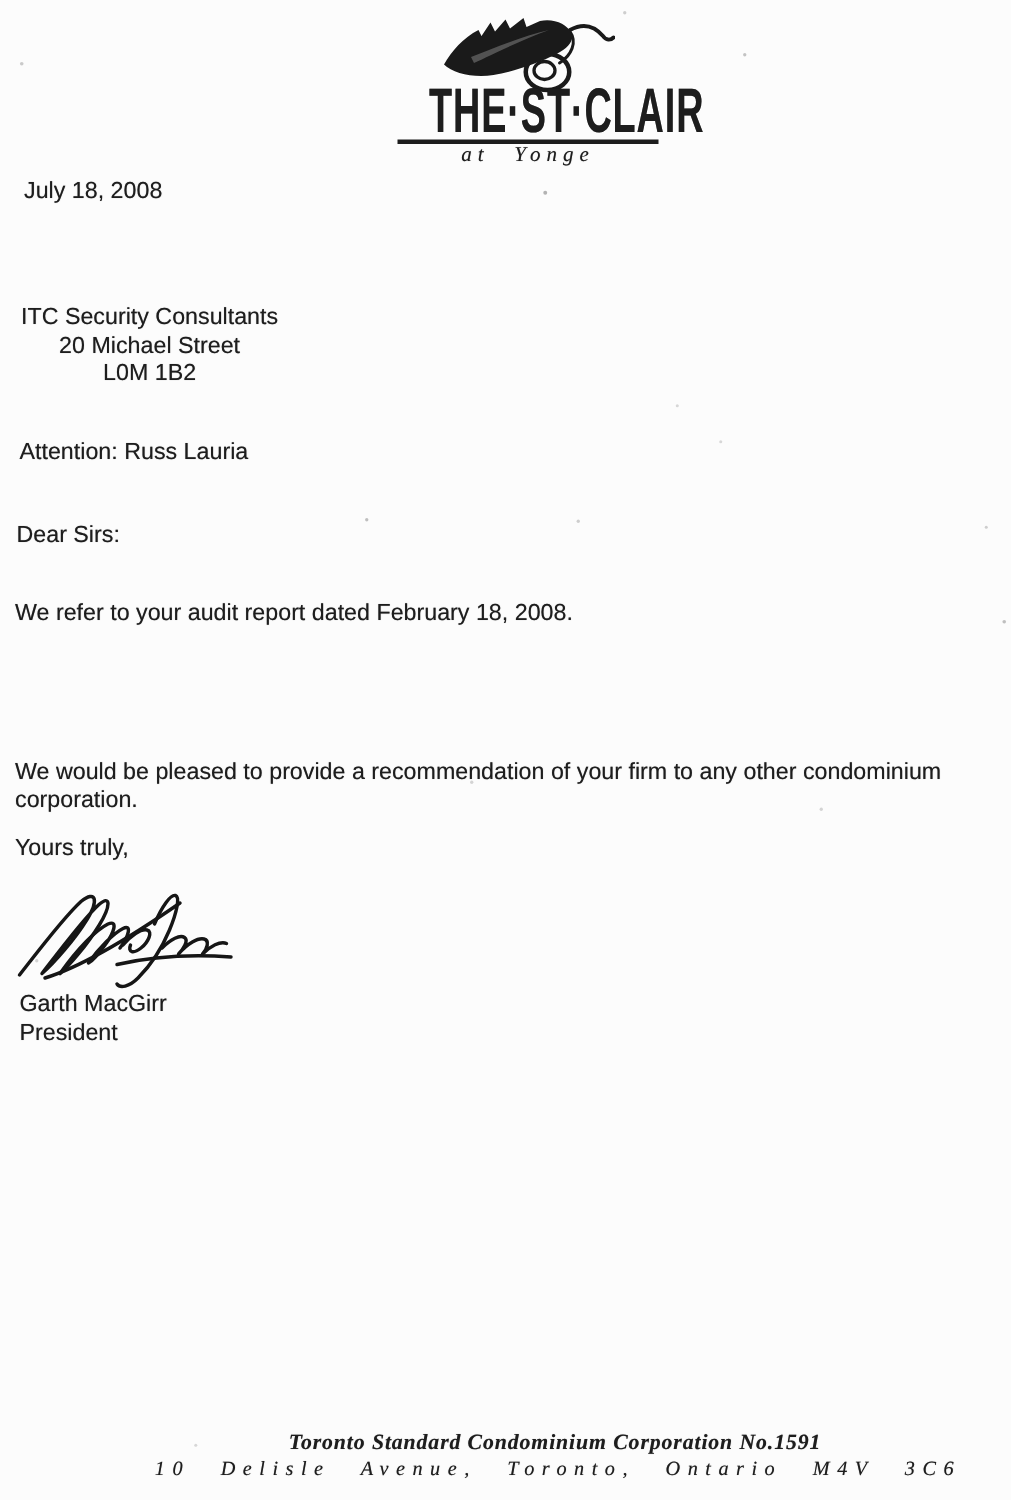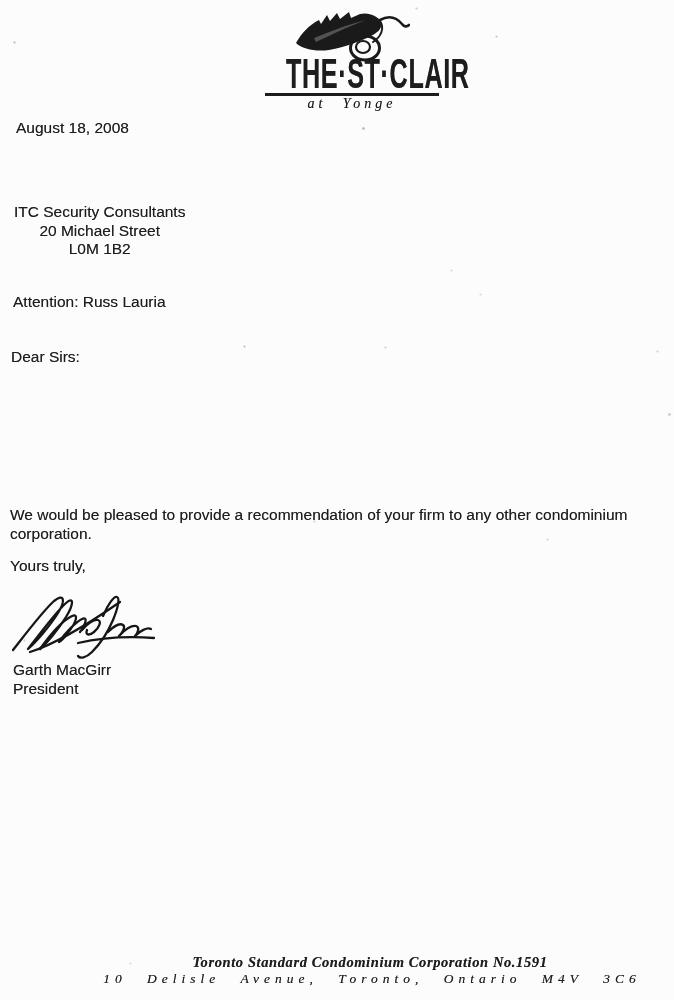--- a/index.html
+++ b/index.html
@@ -108,31 +108,32 @@
       </g>
       <path fill="#1a1a1a" d="M2,33 C7,24 15,15 25,10 L27,14 L33,5 L36,11 L43,3 L46,9 L55,2 L57,8 L66,4
            C75,2 84,6 87,12 C89,17 85,22 77,26 C65,32 48,38 35,40 C22,42 8,39 2,33 Z"></path>
       <path fill="#fcfcfc" opacity=".25" d="M20,28 C35,22 55,14 72,10 C55,16 35,26 22,32 Z"></path>
     </svg>
     <div class="brand">THE·ST·CLAIR</div>
     <div class="brand-rule"></div>
     <div class="tagline">at Yonge</div>
   </header>
 
-  <div class="txt date">August 18, 2008</div>
+  <div class="txt date">July 18, 2008</div>
 
   <div class="txt recipient">
     <div>ITC Security Consultants</div>
     <div>20 Michael Street</div>
     <div>L0M 1B2</div>
   </div>
 
   <div class="txt attention">Attention: Russ Lauria</div>
   <div class="txt salutation">Dear Sirs:</div>
 
+  <p class="txt para para1">We refer to your audit report dated February 18, 2008.</p>
   <p class="txt para para3">We would be pleased to provide a recommendation of your firm to any other condominium corporation.</p>
 
   <div class="txt closing">Yours truly,</div>
 
   <svg class="signature" width="170" height="75" viewBox="0 0 170 75">
     <g fill="none" stroke="#161616" stroke-width="2.3" stroke-linecap="round" stroke-linejoin="round">
       <path d="M5,64 C16,50 34,26 46,15 C56,7 58,14 50,27 C42,40 28,56 20,63 C30,50 48,26 58,17 C66,10 66,18 58,31 C50,44 38,58 32,63"></path>
       <path d="M32,63 C44,46 56,34 64,30 C71,27 68,36 62,44 C57,51 53,55 51,56 C58,46 68,36 74,33 C80,30 78,38 72,46"></path>
       <path d="M74,44 C79,38 86,33 90,34 C94,35 91,42 86,46 C81,50 77,49 79,44"></path>
       <path d="M95,30 C100,18 106,10 109,11 C112,12 110,22 105,34 C100,46 92,58 84,66 C78,72 72,73 70,70"></path>

